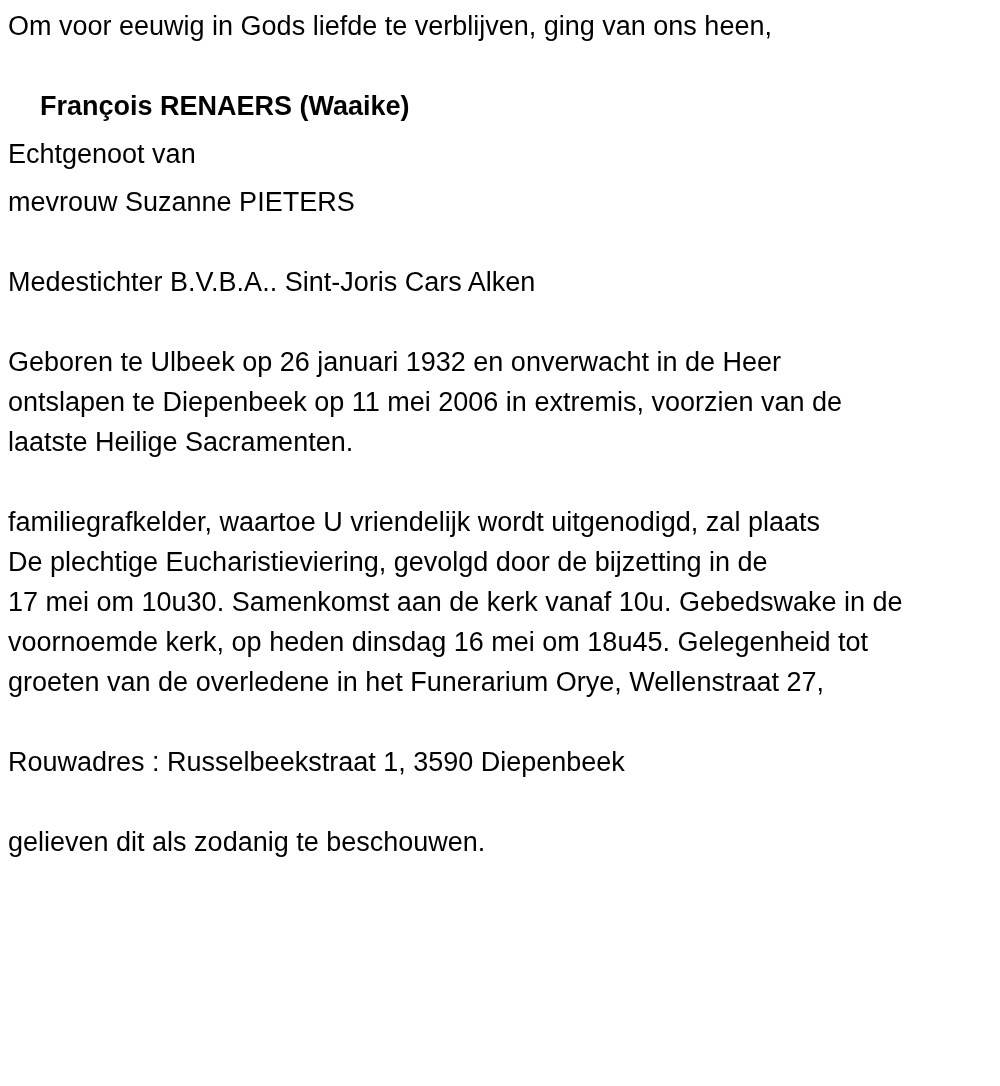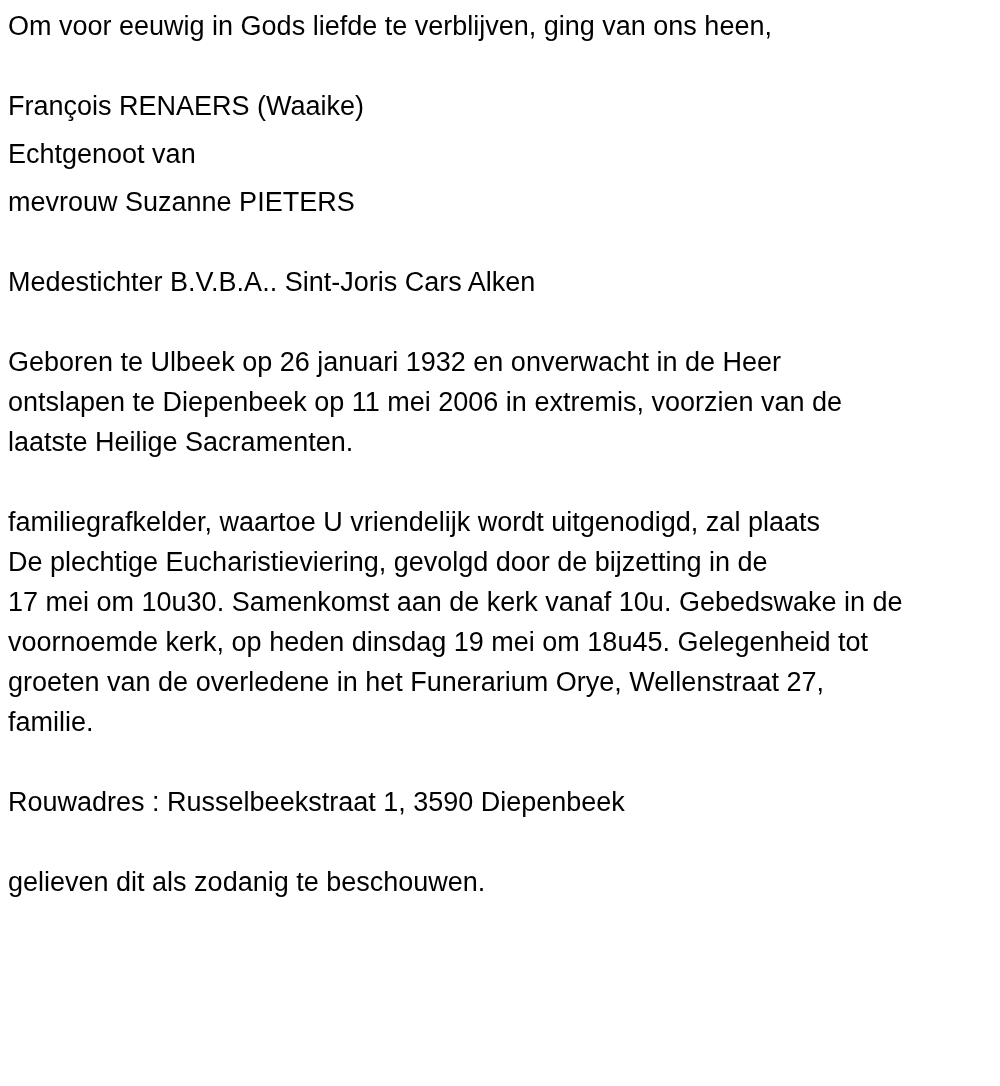--- a/index.html
+++ b/index.html
@@ -26,21 +26,22 @@
     white-space: nowrap;
   }
   
   .spaced .line {
     margin-bottom: 8px;
   }
   .spaced .line:last-child {
     margin-bottom: 13px;
   }
   .bold-name {
-    font-weight: normal;
+    font-weight: bold;
+    margin-left: 32px;
   }
 </style>
 </head>
 <body>
 
 <div class="block">
   <div class="line">Om voor eeuwig in Gods liefde te verblijven, ging van ons heen,</div>
 </div>
 
 <div class="block spaced">
@@ -56,23 +57,22 @@
 <div class="block">
   <div class="line">Geboren te Ulbeek op 26 januari 1932 en onverwacht in de Heer</div>
   <div class="line">ontslapen te Diepenbeek op 11 mei 2006 in extremis, voorzien van de</div>
   <div class="line">laatste Heilige Sacramenten.</div>
 </div>
 
 <div class="block">
   <div class="line">familiegrafkelder, waartoe U vriendelijk wordt uitgenodigd, zal plaats</div>
   <div class="line">De plechtige Eucharistieviering, gevolgd door de bijzetting in de</div>
   <div class="line">17 mei om 10u30. Samenkomst aan de kerk vanaf 10u. Gebedswake in de</div>
-  <div class="line">voornoemde kerk, op heden dinsdag 19 mei om 18u45. Gelegenheid tot</div>
+  <div class="line">voornoemde kerk, op heden dinsdag 16 mei om 18u45. Gelegenheid tot</div>
   <div class="line">groeten van de overledene in het Funerarium Orye, Wellenstraat 27,</div>
-  <div class="line">familie.</div>
 </div>
 
 <div class="block">
   <div class="line">Rouwadres : Russelbeekstraat 1, 3590 Diepenbeek</div>
 </div>
 
 <div class="block">
   <div class="line">gelieven dit als zodanig te beschouwen.</div>
 </div>
 

